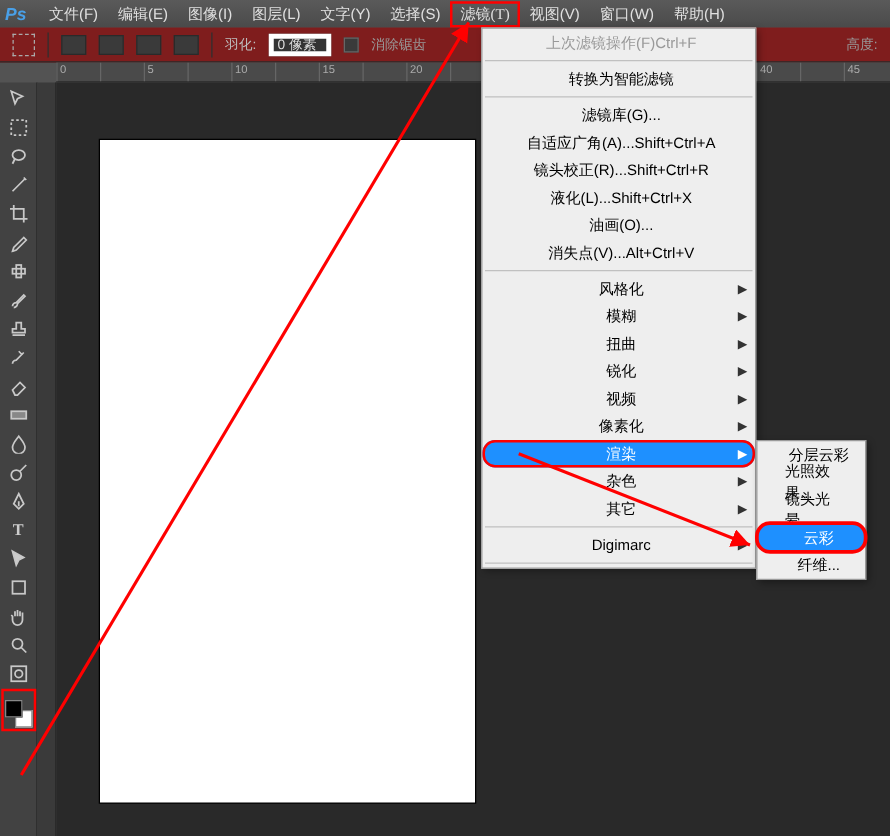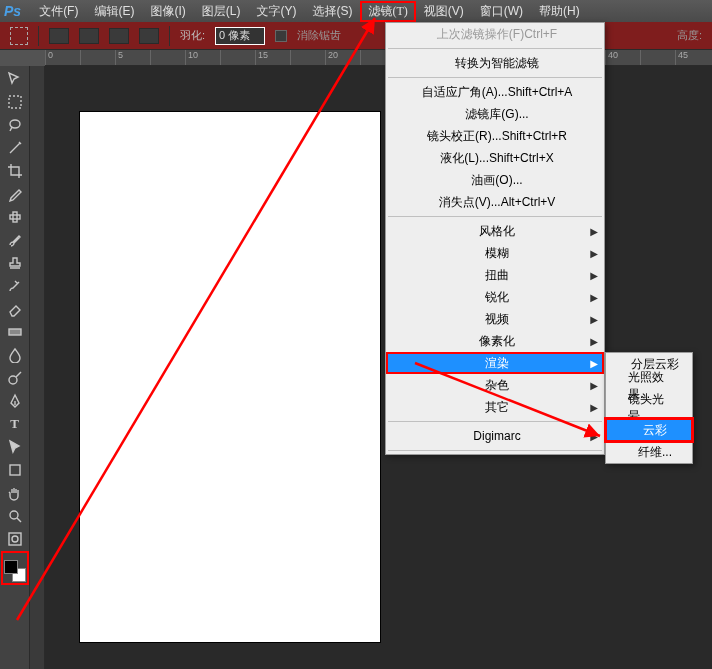--- a/index.html
+++ b/index.html
@@ -7,42 +7,42 @@
   
   .menubar { background: linear-gradient(#5a5a5a,#4a4a4a); height: 22px; display: flex; align-items: center; padding: 4px 4px; font-size: 12px; color: #e0e0e0; }
   .ps-logo { color: #49a0e8; font-weight: bold; font-size: 14px; margin-right: 10px; font-style: italic; }
   .menu-item { padding: 2px 8px; cursor: default; }
   .menu-item.active { border: 2px solid #ff0000; padding: 0 6px; font-family: Liberation Serif, serif; }
   
   .optbar { background: #7f1d1d; height: 28px; display: flex; align-items: center; padding: 0 10px; font-size: 11px; color: #bfbfbf; gap: 10px; border-bottom: 1px solid #2a2a2a; }
   .opt-icon { width: 18px; height: 18px; border: 1px dashed #aaa; }
   .sep { width: 1px; height: 20px; background: #2f2f2f; }
   .shape-btn { width: 20px; height: 16px; background: #3a3a3a; border: 1px solid #2a2a2a; }
-  .opt-input { background: #333; border: 1px solid #ffffff; color: #ddd; width: 50px; height: 18px; font-size: 11px; padding: 0 3px; }
+  .opt-input { background: #333; border: 4px solid #ffffff; color: #ddd; width: 50px; height: 18px; font-size: 11px; padding: 0 3px; }
   .chk { width: 12px; height: 12px; border: 1px solid #666; background: #3a3a3a; }
   
   .ruler-h { position: absolute; top: 50px; left: 45px; right: 0; height: 16px; background: #4a4a4a; display: flex; font-size: 9px; color: #aaa; overflow: hidden; border-bottom: 1px solid #2a2a2a; }
   .ruler-h span { width: 35px; display: inline-block; text-align: left; border-left: 1px solid #666; padding-left: 2px; height: 16px; }
   
   .toolbar { position: absolute; top: 66px; left: 0; width: 30px; bottom: 0; background: #424242; border-right: 1px solid #2a2a2a; display: flex; flex-direction: column; align-items: center; padding-top: 2px; gap: 1px; }
   .tool { width: 22px; height: 22px; display: flex; align-items: center; justify-content: center; color: #ccc; font-size: 13px; cursor: default; }
   .tool svg { width: 16px; height: 16px; stroke: #c8c8c8; fill: none; stroke-width: 1.4; }
   .color-swatch { width: 22px; height: 22px; position: relative; margin-top: 6px; }
   .color-swatch .fg { position: absolute; width: 14px; height: 14px; background: #000; border: 1px solid #888; top: 0; left: 0; }
   .color-swatch .bg { position: absolute; width: 14px; height: 14px; background: #fff; border: 1px solid #888; bottom: 0; right: 0; }
   .color-swatch-outline { border: 2px solid #ff0000; padding: 1px; }
   
   .side-strip { position: absolute; top: 66px; left: 30px; width: 15px; bottom: 0; background: #3a3a3a; border-right: 1px solid #2a2a2a; }
   
   .canvas-wrap { position: absolute; top: 66px; left: 45px; right: 0; bottom: 0; background: #292929; }
   .canvas { position: absolute; top: 46px; left: 35px; width: 300px; height: 530px; background: #fff; box-shadow: 0 0 0 1px #000; }
   
   .dropdown { position: absolute; top: 22px; left: 385px; width: 220px; background: #eeeeee; border: 1px solid #9a9a9a; font-size: 12px; color: #000; box-shadow: 2px 2px 6px rgba(0,0,0,.4); }
   .dd-row { display: flex; align-items: center; justify-content: center; height: 22px; padding: 0 18px 0 22px; position: relative; }
-  .dd-row.hl { background: #1e90ff; color: #fff; }
+  .dd-row.hl { background: #1e90ff; color: #fff; border-radius: 10px; }
   .dd-row.hl .arrow { color: #fff; }
   .dd-sep { height: 1px; background: #c0c0c0; margin: 3px 2px; }
   .dd-row .arrow { position: absolute; right: 6px; color: #333; font-size: 10px; }
   .disabled { color: #999; }
   .hl-box { outline: 2px solid #ff0000; outline-offset: -2px; }
   
   .submenu { position: absolute; top: 352px; left: 605px; width: 88px; background: #eeeeee; border: 1px solid #9a9a9a; font-size: 12px; box-shadow: 2px 2px 6px rgba(0,0,0,.4); }
   .submenu .dd-row { padding: 0 10px 0 22px; }
   .submenu .dd-row.hl { background: #1e90ff; color: #fff; }
   .sub-hl-box { outline: 3px solid #ff0000; outline-offset: -1px; }
@@ -228,25 +228,25 @@
   <div class="dd-row disabled">
       <span>上次滤镜操作(F)</span>
       <span>Ctrl+F</span>
     </div>
   <div class="dd-sep"></div>
   <div class="dd-row">
       <span>转换为智能滤镜</span>
     </div>
   <div class="dd-sep"></div>
   <div class="dd-row">
+      <span>滤镜库(G)...</span>
+    </div>
+  <div class="dd-row">
       <span>自适应广角(A)...</span>
       <span>Shift+Ctrl+A</span>
-    </div>
-  <div class="dd-row">
-      <span>滤镜库(G)...</span>
     </div>
   <div class="dd-row">
       <span>镜头校正(R)...</span>
       <span>Shift+Ctrl+R</span>
     </div>
   <div class="dd-row">
       <span>液化(L)...</span>
       <span>Shift+Ctrl+X</span>
     </div>
   <div class="dd-row">

